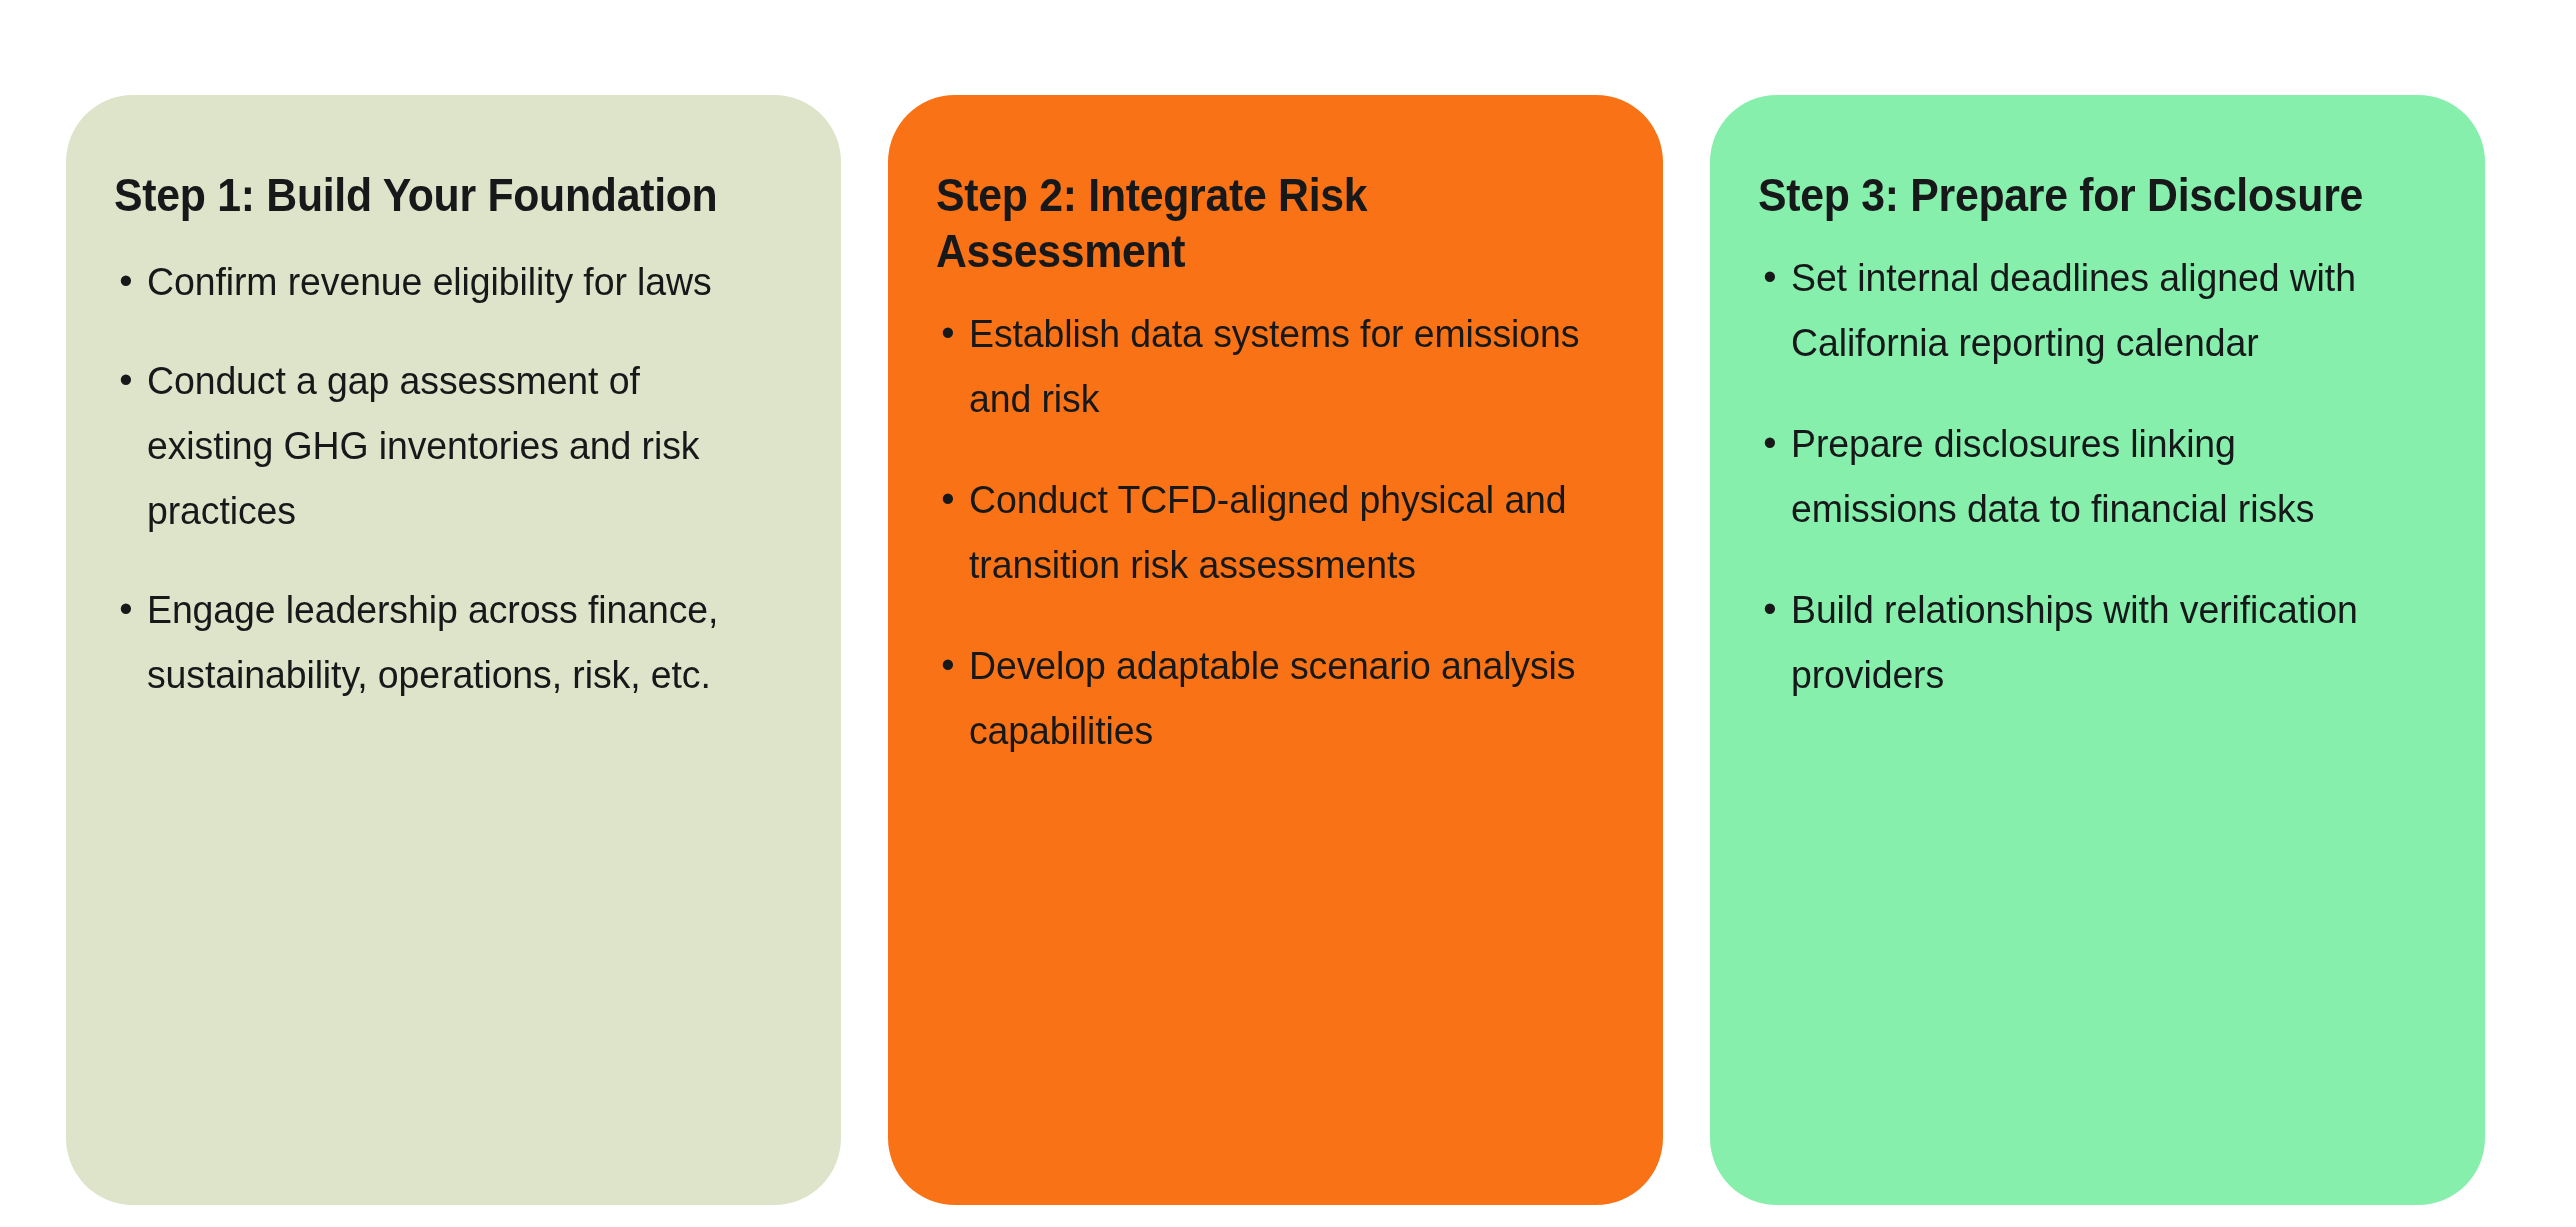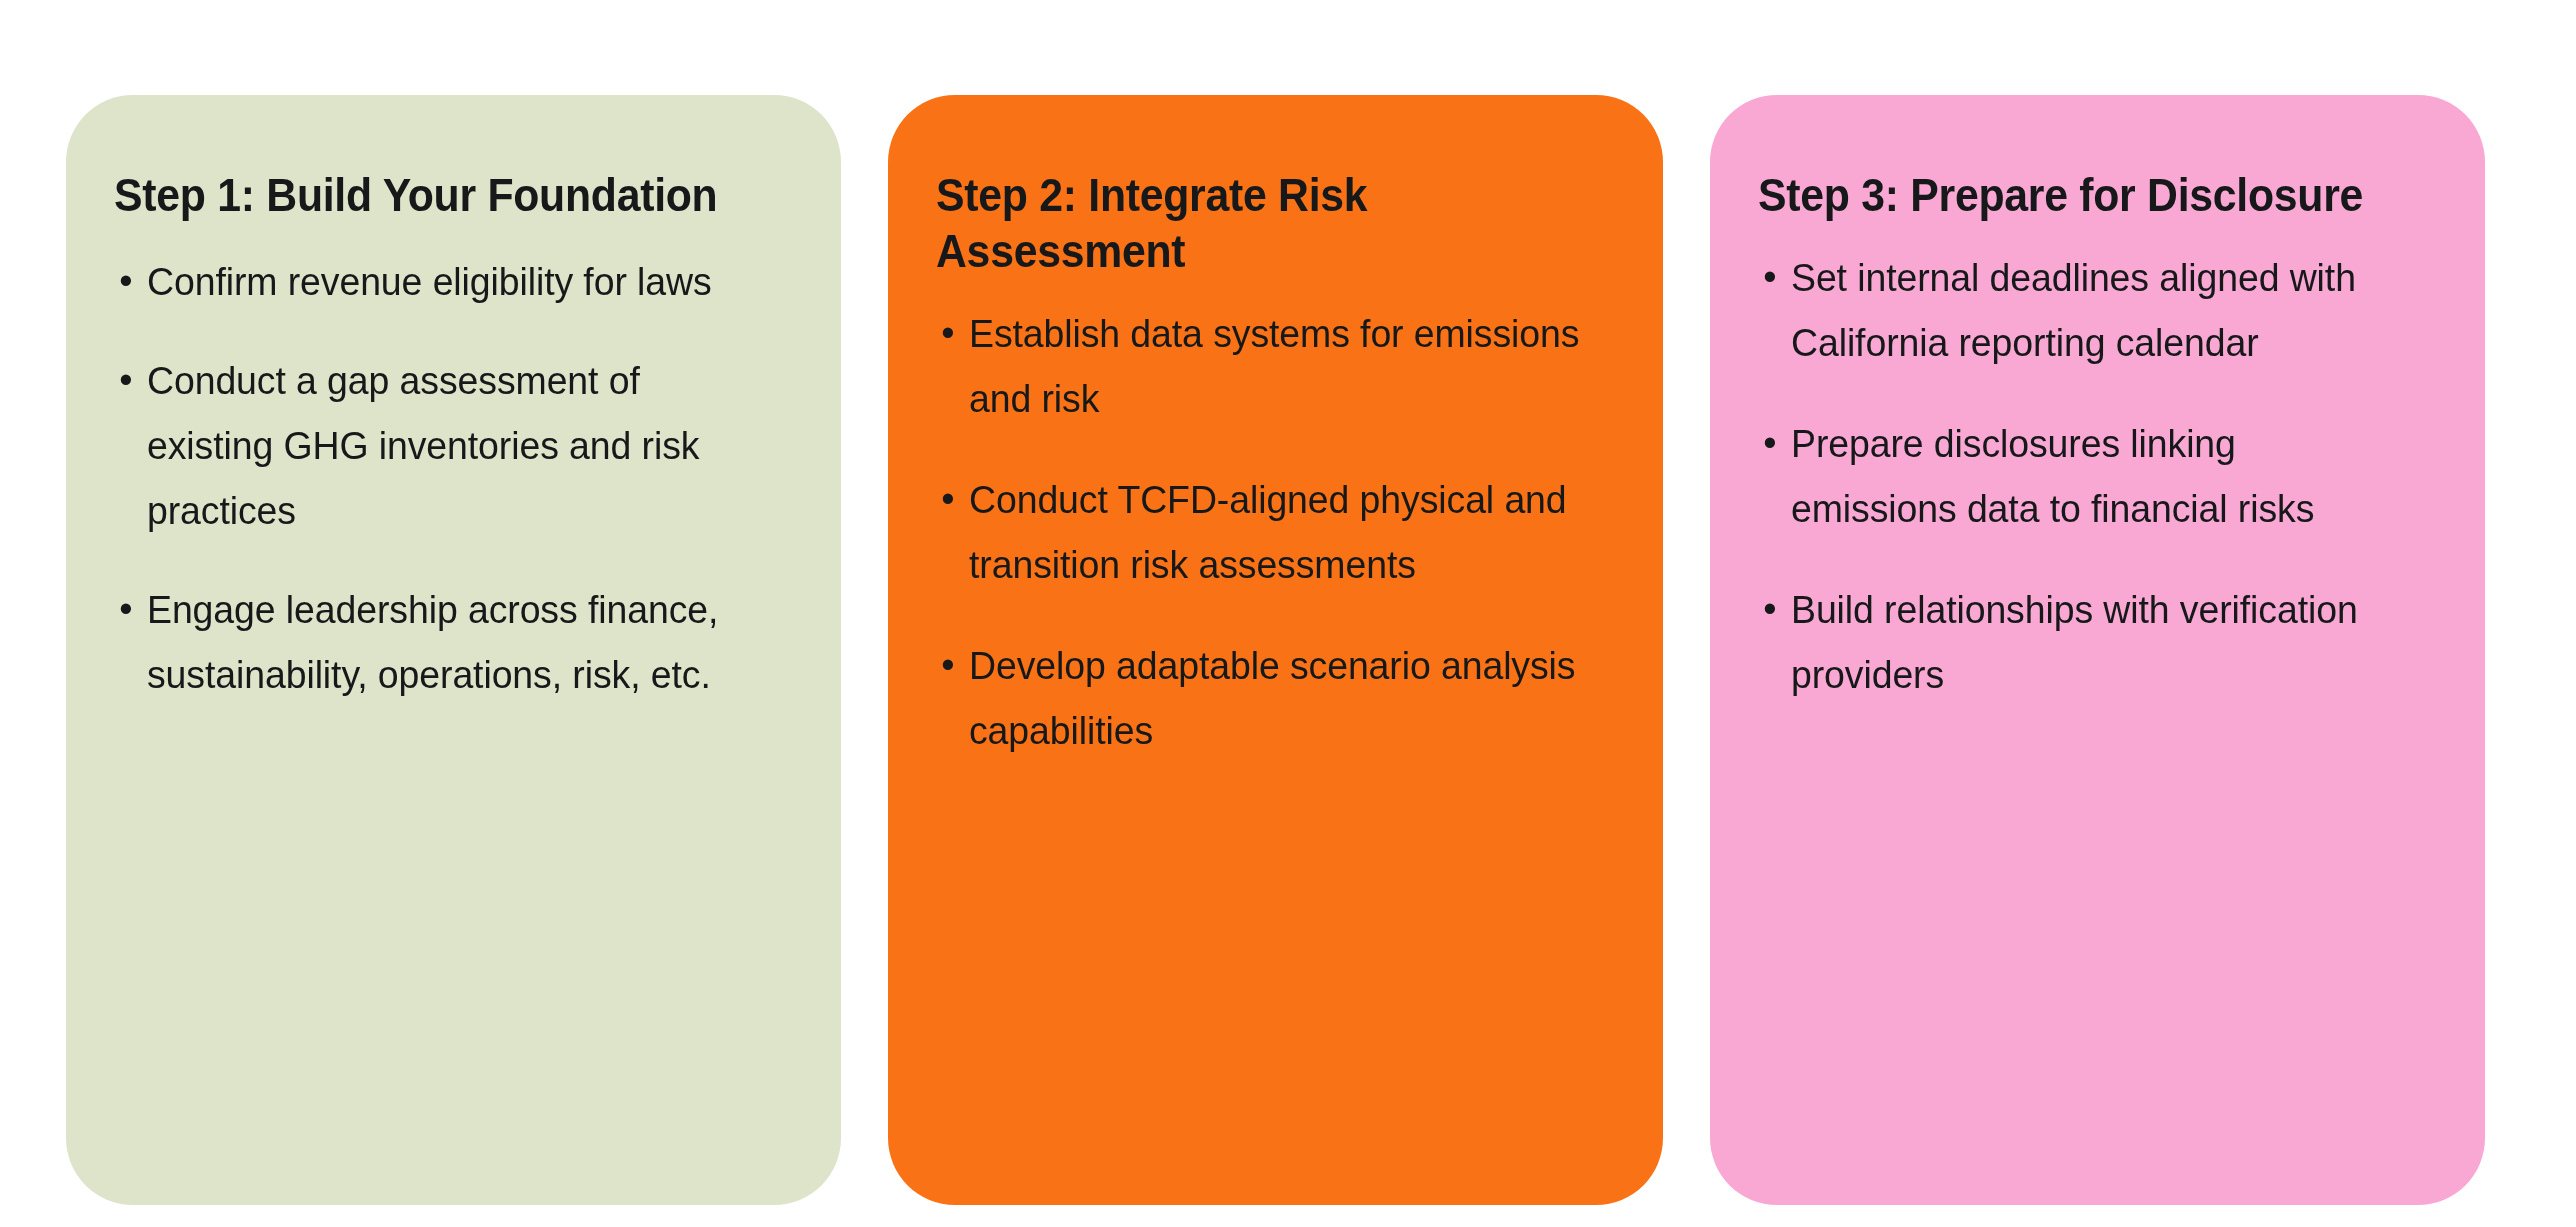--- a/index.html
+++ b/index.html
@@ -140,21 +140,21 @@
           <span class="bullet-dot">•</span>
           <span class="bullet-text">Conduct TCFD-aligned physical and transition risk assessments</span>
         </li>
         <li class="bullet-item">
           <span class="bullet-dot">•</span>
           <span class="bullet-text">Develop adaptable scenario analysis capabilities</span>
         </li>
       </ul>
     </section>
 
-    <section class="step-card card-3" style="background: #f9a8d4; color: rgb(22, 24, 26);">
+    <section class="step-card card-3" style="background: #86efac; color: rgb(22, 24, 26);">
       <h2 class="card-title">Step 3: Prepare for Disclosure</h2>
       <ul class="bullet-list">
         <li class="bullet-item">
           <span class="bullet-dot">•</span>
           <span class="bullet-text">Set internal deadlines aligned with California reporting calendar</span>
         </li>
         <li class="bullet-item">
           <span class="bullet-dot">•</span>
           <span class="bullet-text">Prepare disclosures linking emissions data to financial risks</span>
         </li>

